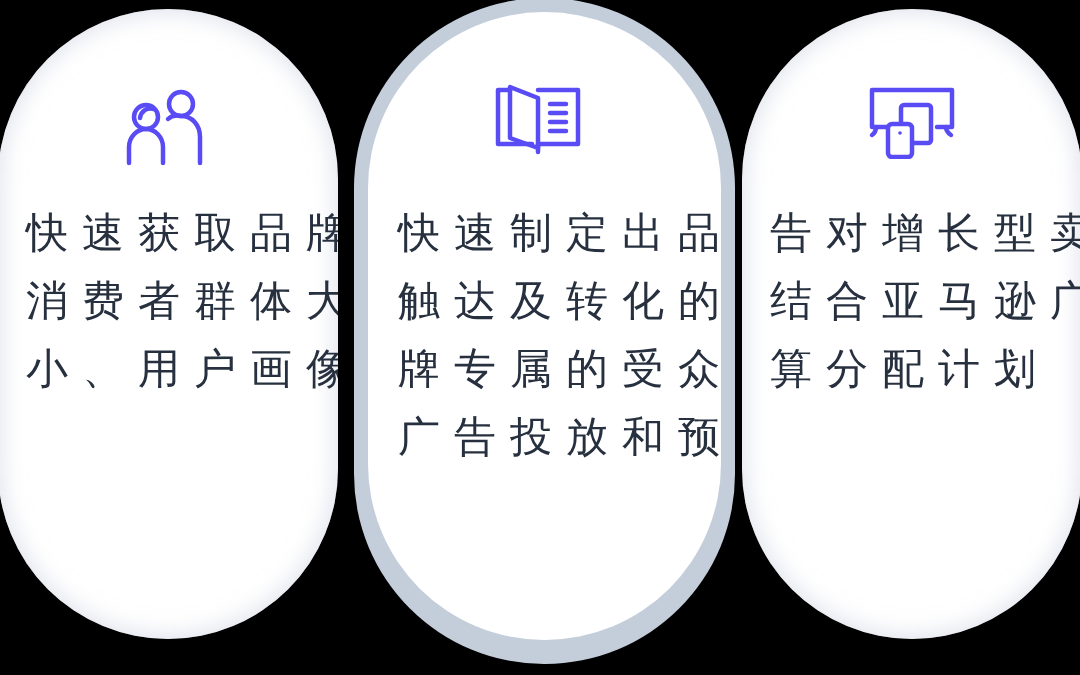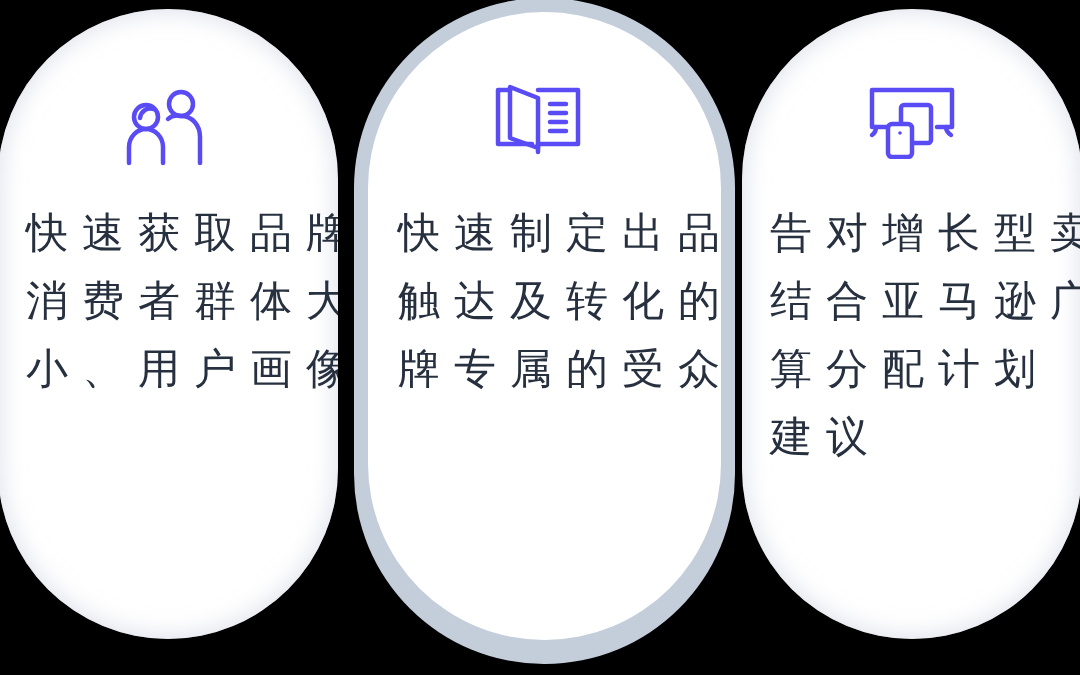--- a/index.html
+++ b/index.html
@@ -100,31 +100,31 @@
     <path d="M44 62 L44 70"></path>
     <line x1="56" y1="22" x2="72" y2="22"></line>
     <line x1="56" y1="31" x2="72" y2="31"></line>
     <line x1="56" y1="40" x2="72" y2="40"></line>
     <line x1="56" y1="49" x2="72" y2="49"></line>
   </svg>
   <p class="text">
     <span class="line">快速制定出品</span>
     <span class="line">触达及转化的</span>
     <span class="line">牌专属的受众</span>
+    <span class="line">广告投放和预</span>
   </p>
 </div>
 
 <div class="card card-right">
   <svg class="icon" viewBox="0 0 92 82" fill="none" stroke="#5a4cf5" stroke-width="4.5" stroke-linecap="round" stroke-linejoin="round">
     <path d="M24 50 L6 50 L6 13 L86 13 L86 50 L71 50"></path>
     <path d="M10 50 C10 54 9 56 6 58"></path>
     <path d="M80 50 C80 54 82 56 85 58"></path>
     <rect x="35" y="28" width="30" height="38" rx="3"></rect>
     <rect x="22" y="47" width="24" height="33" rx="4" fill="#ffffff"></rect>
     <circle cx="34" cy="56" r="1.8" fill="#5a4cf5" stroke="none"></circle>
   </svg>
   <p class="text">
     <span class="line">告对增长型卖</span>
     <span class="line">结合亚马逊广</span>
     <span class="line">算分配计划</span>
-    <span class="line">建议</span>
   </p>
 </div>
 
 </body></html>

